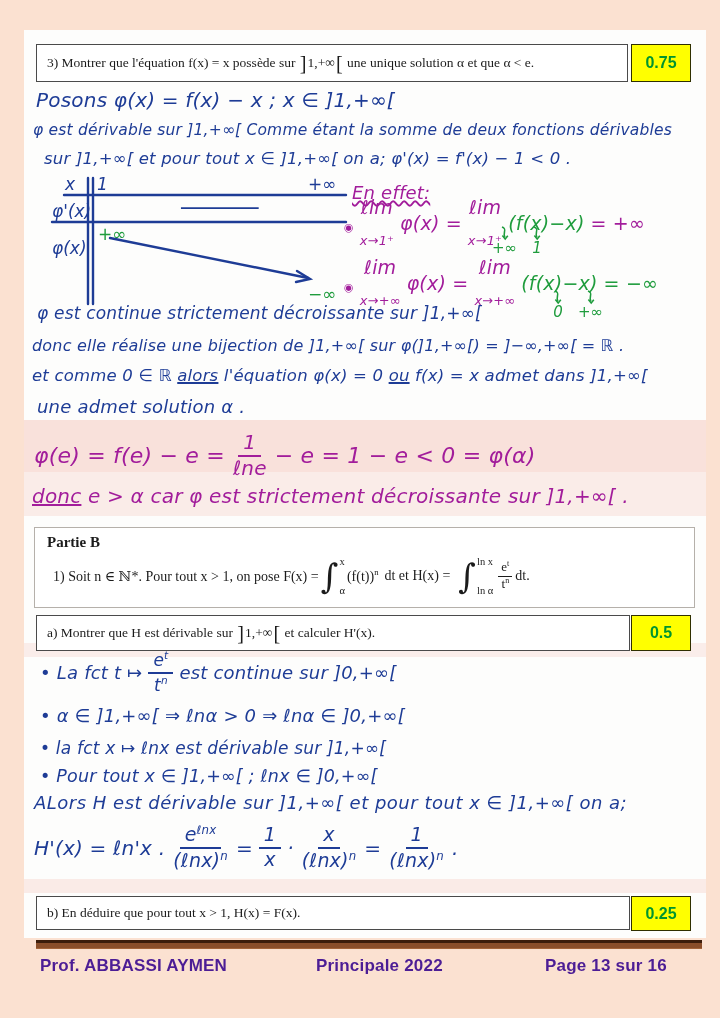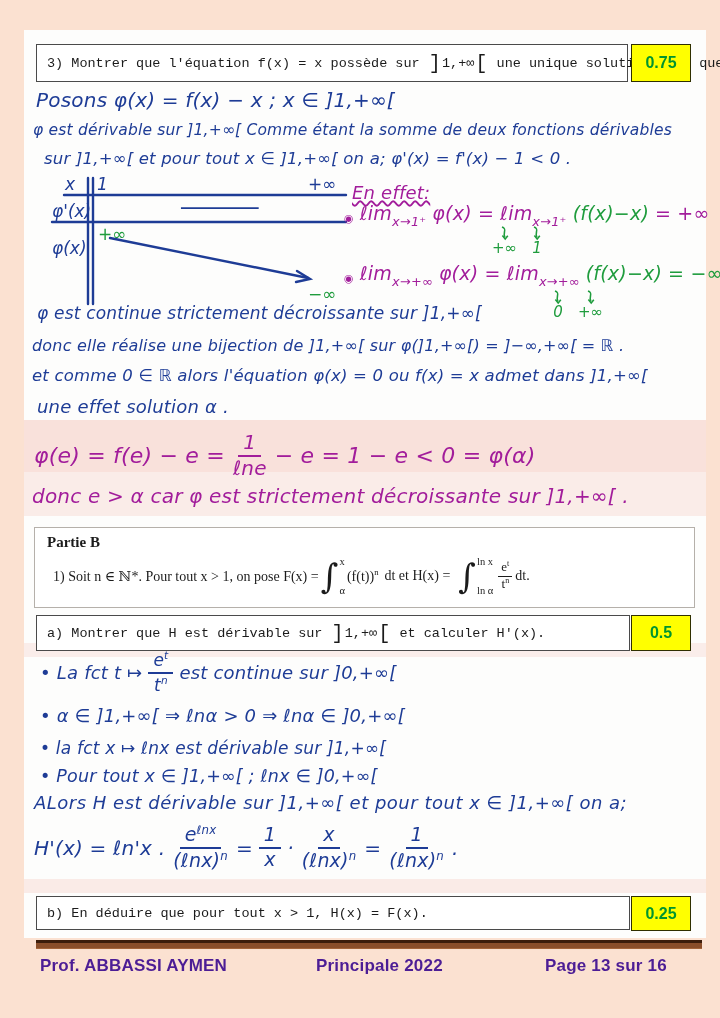--- a/index.html
+++ b/index.html
@@ -2,31 +2,31 @@
 <html><head>
 <meta charset="utf-8">
 <style>
   *{margin:0;padding:0;box-sizing:border-box}
   html,body{width:720px;height:1018px}
   body{position:relative;background:#fbe1d1;font-family:"Liberation Sans",sans-serif;overflow:hidden}
   .sheet{position:absolute;left:24px;top:30px;width:682px;height:908px;background:#fdfdfc}
   .tint{position:absolute;pointer-events:none;background:#f5c6ba}
   
   .qbox{position:absolute;background:#fff;border:1.6px solid #4a4a4a;display:flex;align-items:center;padding:16px 10px;
-        font-family:Liberation Mono, monospace;font-size:13.5px;color:#1b1b1b;white-space:nowrap}
+        font-family:Liberation Serif, serif;font-size:13.5px;color:#1b1b1b;white-space:nowrap}
   .score{position:absolute;background:#ffff00;border:1.6px solid #2f2f00;display:flex;align-items:center;justify-content:center;
          font-weight:bold;color:#00952f;font-size:16px;font-family:"Liberation Sans",sans-serif}
   .bigbr{font-size:1.5em;font-weight:400;vertical-align:-0.1em;padding:0 1px}
   
   .hw{position:absolute;font-family:"DejaVu Sans",sans-serif;font-style:italic;white-space:nowrap;letter-spacing:.2px}
   .blue{color:#1e3c96}.green{color:#1f9c3d}.purple{color:#a21d9b}
-  .und{text-decoration-thickness:2px}
+  .und{text-decoration:underline;text-decoration-thickness:2px}
   .wavy{text-decoration:underline wavy;text-decoration-thickness:1.5px}
   .row{display:flex;align-items:center}
-  .stack{display:inline-flex;flex-direction:row;align-items:center;line-height:1}
+  .stack{display:inline-flex;flex-direction:column;align-items:center;line-height:1}
   .stack .sub{font-size:.68em;margin-top:18px}
   .frac{display:inline-flex;flex-direction:column;align-items:center;line-height:1.05;margin:0 6px}
   .frac .num{border-bottom:2px solid currentColor;padding:0 5px 2px}
   .frac .den{padding:1px 2px 0}
   sup{font-size:.62em}
   
   .integral{display:inline-flex;align-items:center;margin:0 2px}
   .int-sym{font-size:34px;font-weight:400;line-height:1;font-family:"DejaVu Serif",serif}
   .int-bounds{display:inline-flex;flex-direction:column;justify-content:space-between;height:40px;font-size:10.5px;margin-left:1px}
   .pfrac{display:inline-flex;flex-direction:column;align-items:center;line-height:1.1;font-size:13px;margin:0 3px}
@@ -142,21 +142,21 @@
         <path d="M3 1 C9 3 3 7 6 11" stroke="#1f9c3d" stroke-width="1.6" fill="none"></path>
         <path d="M3.4 9.5 L6.2 13 L8.8 9.8" stroke="#1f9c3d" stroke-width="1.6" fill="none"></path>
       </svg>
     <span>+∞</span>
   </span>
 </div>
 
 <div class="hw blue" style="left:37px;top:303px;font-size:17px">φ est continue strictement décroissante sur ]1,+∞[</div>
 <div class="hw blue" style="left:32px;top:336px;font-size:16px">donc elle réalise une bijection de ]1,+∞[ sur φ(]1,+∞[) = ]−∞,+∞[ = ℝ .</div>
 <div class="hw blue" style="left:32px;top:366px;font-size:16.5px"><span>et comme 0 ∈ ℝ </span><span class="und">alors</span><span> l'équation φ(x) = 0 </span><span class="und">ou</span><span> f(x) = x admet dans ]1,+∞[</span></div>
-<div class="hw blue" style="left:37px;top:396px;font-size:18px">une effet solution α .</div>
+<div class="hw blue" style="left:37px;top:396px;font-size:18px">une admet solution α .</div>
 
 <div class="hw purple row" style="left:34px;top:432px;font-size:22px">
   <span>φ(e) = f(e) − e =</span>
   <span class="frac" style="font-size:20px">
     <span class="num">1</span>
     <span class="den">ℓne</span>
   </span>
   <span>− e = 1 − e &lt; 0 = φ(α)</span>
 </div>
 <div class="hw purple" style="left:32px;top:484px;font-size:20px"><span class="und">donc</span><span> e &gt; α car φ est strictement décroissante sur ]1,+∞[ .</span></div>

